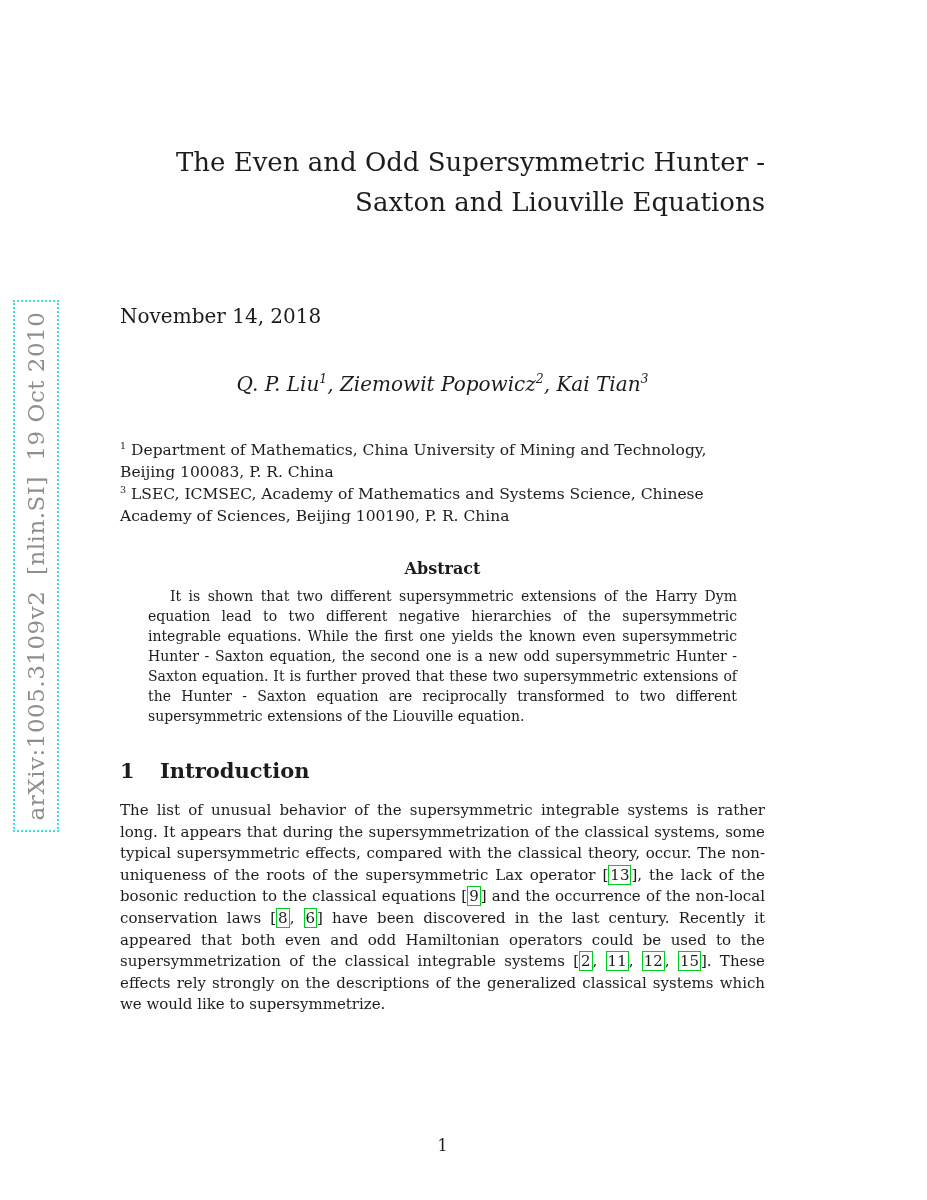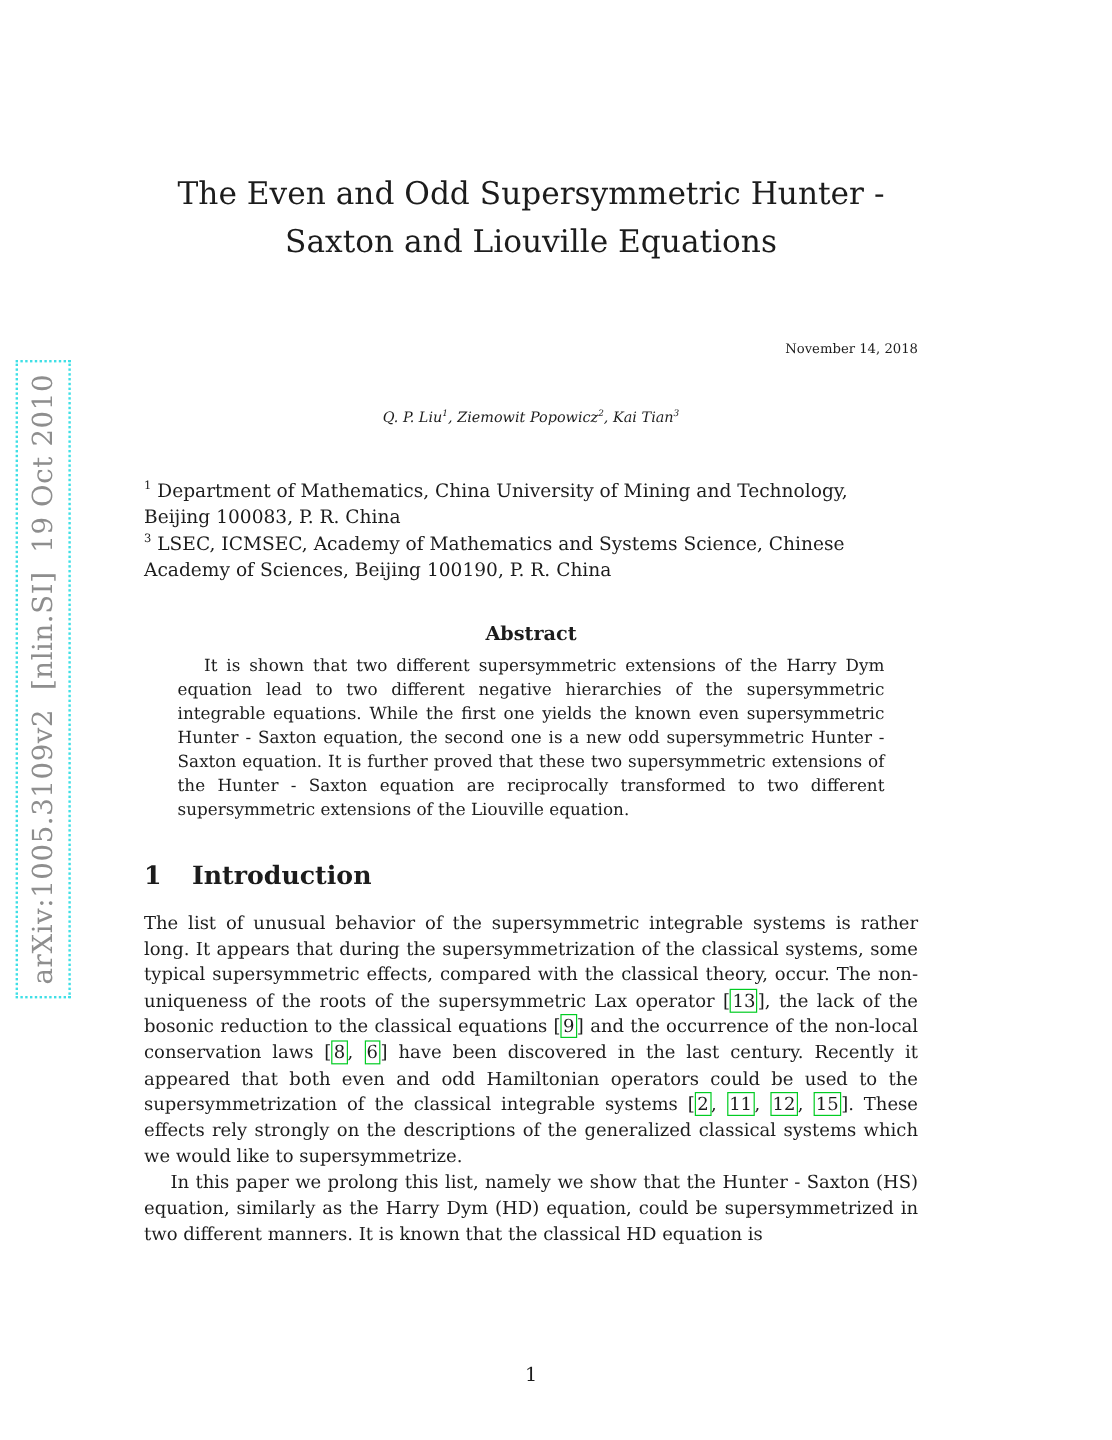--- a/index.html
+++ b/index.html
@@ -8,23 +8,23 @@
     --wm-border:#3fdfe6;
     --body-text:#1c1c1c;
   }
   html,body{margin:0;padding:0;background:#ffffff;}
   .page{
     position:relative;width:927px;height:1200px;background:#ffffff;
     font-family:"DejaVu Serif","Liberation Serif",serif;
     color:var(--body-text);overflow:hidden;
   }
   .content{position:absolute;left:120px;top:0;width:645px;padding-top:142px;}
-  .title{text-align:center;font-size:26px;line-height:40px;}
-  .date{text-align:right;font-size:11px;margin-top:62px;}
-  .authors{text-align:center;font-style:italic;font-size:12px;margin-top:44px;}
+  .title{text-align:right;font-size:26px;line-height:40px;}
+  .date{text-align:left;font-size:20px;margin-top:82px;}
+  .authors{text-align:center;font-style:italic;font-size:20px;margin-top:44px;}
   sup{font-size:0.62em;line-height:0;}
   .affiliations{margin-top:43px;font-size:15.5px;line-height:22px;}
   .aff{margin:0;text-align:left;}
   .abstract{margin-top:32px;}
   .abs-head{text-align:center;font-weight:bold;font-size:16px;}
   .abs-body{margin:8px 28px 0 28px;font-size:14px;line-height:20px;
     text-align:justify;text-indent:22px;}
   .sec-head{margin-top:32px;font-size:21px;font-weight:bold;}
   .sec-num{display:inline-block;min-width:40px;}
   #intro-body{margin-top:17px;}
@@ -70,20 +70,19 @@
       <div class="abs-head">Abstract</div>
       <p class="abs-body">It is shown that two different supersymmetric extensions of the Harry Dym equation lead to two different negative hierarchies of the supersymmetric integrable equations. While the first one yields the known even supersymmetric Hunter - Saxton equation, the second one is a new odd supersymmetric Hunter - Saxton equation. It is further proved that these two supersymmetric extensions of the Hunter - Saxton equation are reciprocally transformed to two different supersymmetric extensions of the Liouville equation.</p>
     </div>
 
     <div class="sec-head">
       <span class="sec-num">1</span><span>Introduction</span>
     </div>
 
     <div id="intro-body">
         <p class="body-p">The list of unusual behavior of the supersymmetric integrable systems is rather long. It appears that during the supersymmetrization of the classical systems, some typical supersymmetric effects, compared with the classical theory, occur. The non-uniqueness of the roots of the supersymmetric Lax operator [<span class="cite-box">13</span>], the lack of the bosonic reduction to the classical equations [<span class="cite-box">9</span>] and the occurrence of the non-local conservation laws [<span class="cite-box">8</span>, <span class="cite-box">6</span>] have been discovered in the last century. Recently it appeared that both even and odd Hamiltonian operators could be used to the supersymmetrization of the classical integrable systems [<span class="cite-box">2</span>, <span class="cite-box">11</span>, <span class="cite-box">12</span>, <span class="cite-box">15</span>]. These effects rely strongly on the descriptions of the generalized classical systems which we would like to supersymmetrize.</p>
-        <p class="body-p indent">In this paper we prolong this list, namely we show that the Hunter - Saxton (HS) equation, similarly as the Harry Dym (HD) equation, could be supersymmetrized in two different manners. It is known that the classical HD equation is</p>
       </div>
 
   </div>
 
   <div class="page-num">1</div>
 
 </div>
 
 </body></html>

